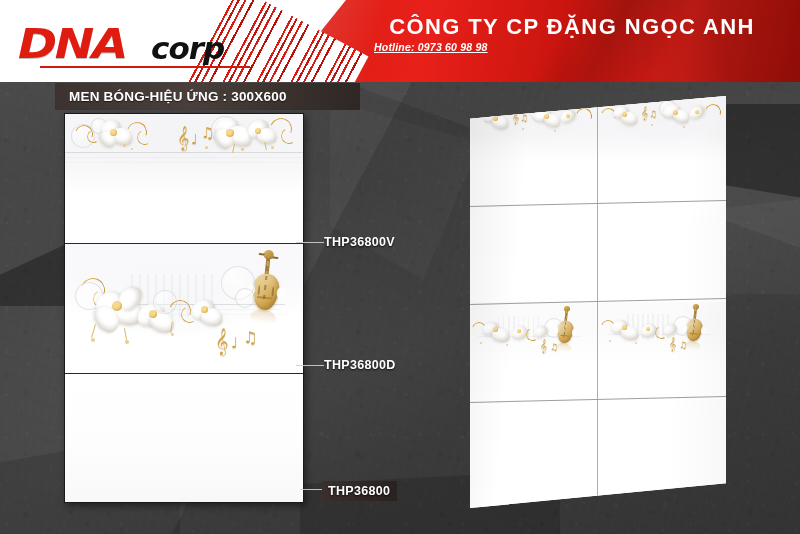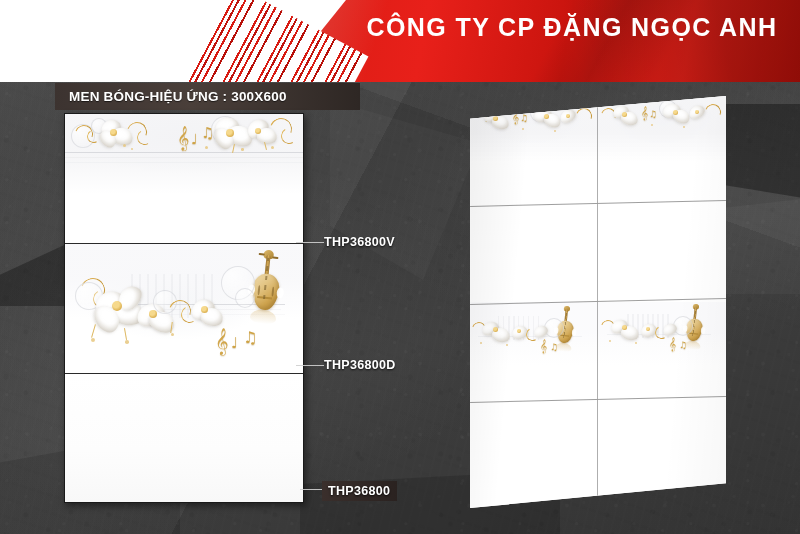--- a/index.html
+++ b/index.html
@@ -64,21 +64,21 @@
   .logo{position:absolute;left:18px;top:24px;width:250px;height:44px;}
   .logo-dna{position:absolute;left:0;top:0;font-size:40px;font-weight:bold;font-style:italic;
     color:#e01b0f;letter-spacing:-2px;font-family:"DejaVu Sans", sans-serif;
     transform:scaleX(1.18);transform-origin:left center;line-height:40px;
     text-shadow:0 1px 0 rgba(0,0,0,.25);}
   .logo-corp{position:absolute;left:133px;top:9px;font-size:31px;font-weight:bold;font-style:italic;
     color:#111;letter-spacing:-1px;font-family:"DejaVu Sans", sans-serif;line-height:31px;}
   .logo-rule{position:absolute;left:22px;top:42px;width:210px;height:2px;background:#d2190f;}
 
   .hdr-text{position:absolute;right:18px;top:14px;text-align:center;width:420px;color:#fff;}
-  .hdr-company{font-size:25px;font-weight:bold;letter-spacing:1.4px;line-height:26px;
+  .hdr-company{font-size:22px;font-weight:bold;letter-spacing:1.4px;line-height:26px;
     font-family:"Liberation Sans", sans-serif;}
   .hdr-addr{font-size:10.5px;font-weight:bold;font-style:italic;line-height:15px;
     text-decoration:underline;letter-spacing:.2px;margin-top:2px;}
   .hdr-hot{font-size:10.5px;font-weight:bold;font-style:italic;line-height:15px;
     text-decoration:underline;letter-spacing:.2px;text-align:left;padding-left:12px;}
 
   
   .titlebar{position:absolute;left:55px;top:83px;width:305px;height:27px;
     background:linear-gradient(90deg,#3c3330 0%,#4a3f3a 45%,#2e2724 100%);
     display:flex;align-items:center;}
@@ -182,23 +182,29 @@
   <div class="facet" style="left:300px;top:470px;width:260px;height:70px;background:rgba(0,0,0,.14);
               clip-path:polygon(0 20%,100% 0,100% 100%,0 100%);"></div>
 
   <div class="header">
     <div class="hdr-white"></div>
     <div class="hdr-red">
       <div class="hdr-red-sheen"></div>
     </div>
     <div class="hdr-stripes"></div>
 
+    <div class="logo">
+      <div class="logo-dna">DNA</div>
+      <div class="logo-rule"></div>
+      <div class="logo-corp">corp</div>
+    </div>
 
     <div class="hdr-text">
       <div class="hdr-company">CÔNG TY CP ĐẶNG NGỌC ANH</div>
+      <div class="hdr-hot">Hotline: 0973 60 98 98</div>
     </div>
   </div>
 
   <div class="titlebar">
     <span>MEN BÓNG-HIỆU ỨNG : 300X600</span>
   </div>
 
   <div class="left-stack">
 
     <div class="ltile t1">

